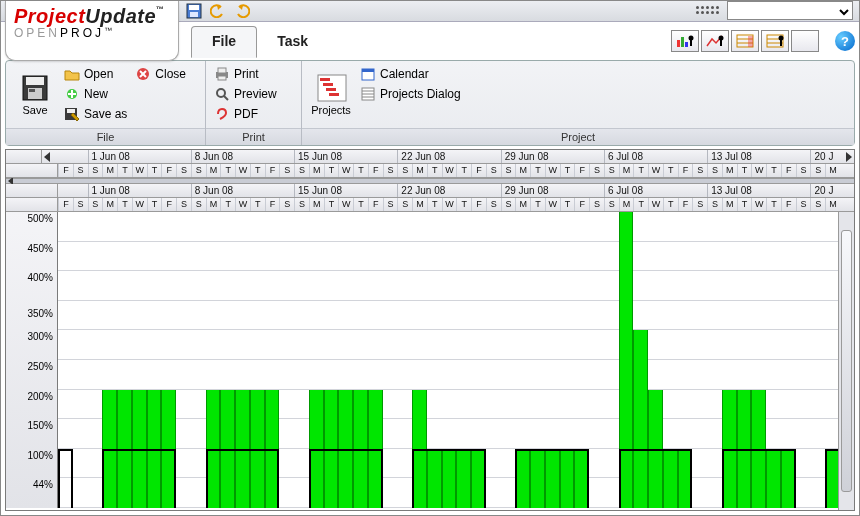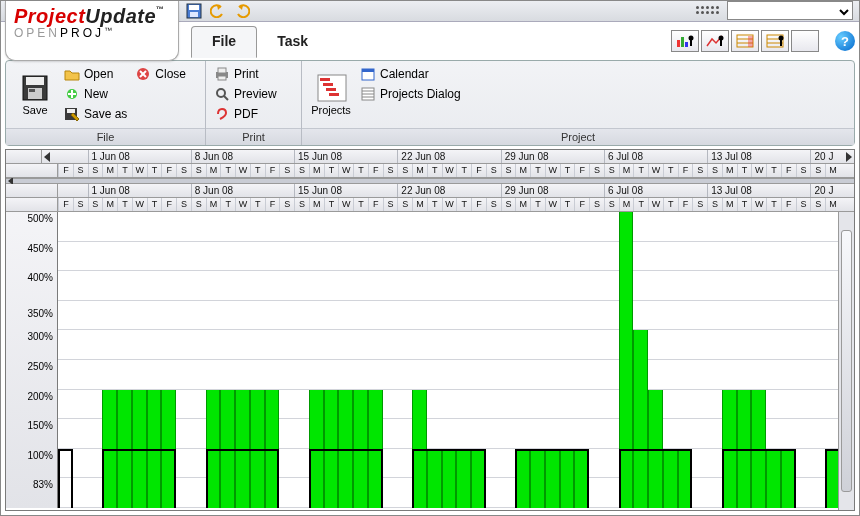--- a/index.html
+++ b/index.html
@@ -489,21 +489,21 @@
         <div class="dy" style="left: 722.981px; width: 14.7547px;">F</div>
         <div class="dy" style="left: 737.736px; width: 14.7547px;">S</div>
         <div class="dy" style="left: 752.491px; width: 14.7547px;">S</div>
         <div class="dy" style="left: 767.245px; width: 14.7547px;">M</div>
       </div>
   </div>
 
   <div class="hist-area">
     <div class="hist-gutter" id="ygutter" style="height: 296px;">
         <div class="lbl" style="bottom: -6px;">0%</div>
-        <div class="lbl" style="bottom: 23.6px;">83%</div>
+        <div class="lbl" style="bottom: 23.6px;">44%</div>
         <div class="lbl" style="bottom: 53.2px;">100%</div>
         <div class="lbl" style="bottom: 82.8px;">150%</div>
         <div class="lbl" style="bottom: 112.4px;">200%</div>
         <div class="lbl" style="bottom: 142px;">250%</div>
         <div class="lbl" style="bottom: 171.6px;">300%</div>
         <div class="lbl" style="bottom: 195px;">350%</div>
         <div class="lbl" style="bottom: 230.8px;">400%</div>
         <div class="lbl" style="bottom: 260.4px;">450%</div>
         <div class="lbl" style="bottom: 290px;">500%</div>
       </div>

